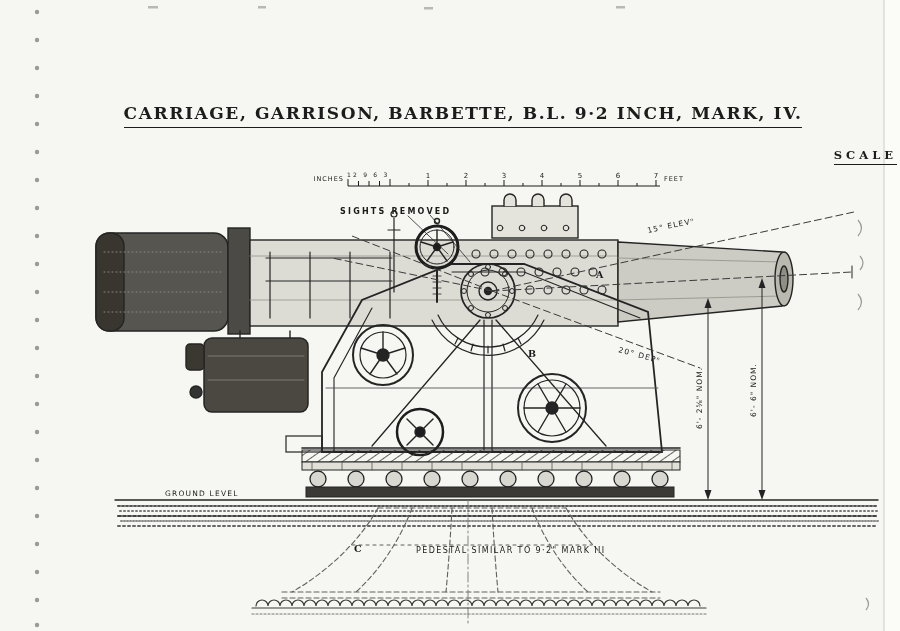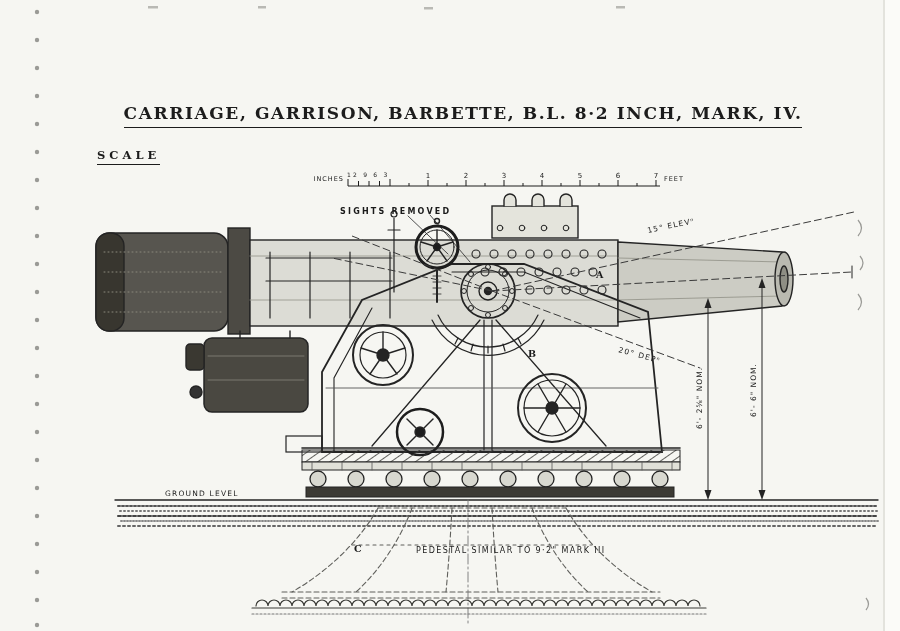--- a/index.html
+++ b/index.html
@@ -1,21 +1,21 @@
 <!DOCTYPE html>
 <html><head>
 <meta charset="utf-8">
 <style>
   html,body{margin:0;padding:0;background:#e9e9e6;}
   .page{position:relative;width:900px;height:631px;background:#f6f6f2;overflow:hidden;
         font-family:"DejaVu Sans", sans-serif;color:#1c1c1c;}
   .title{position:absolute;top:103px;left:13px;width:900px;text-align:center;
          font-family:"DejaVu Serif", serif;font-weight:bold;font-size:17px;letter-spacing:1.6px;}
   .title span{border-bottom:1.6px solid #1c1c1c;padding-bottom:4px;}
-  .scaleHead{position:absolute;top:148px;left:97px;width:800px;text-align:left;
+  .scaleHead{position:absolute;top:148px;left:97px;width:800px;text-align:right;
          font-family:"DejaVu Serif", serif;font-weight:bold;font-size:11.5px;letter-spacing:4px;}
   .scaleHead span{border-bottom:1.2px solid #1c1c1c;padding-bottom:2px;}
   svg{position:absolute;top:0;left:0;}
   svg text{font-family:"DejaVu Sans", sans-serif;fill:#1a1a1a;}
   .fs6{font-size:6.5px;letter-spacing:1px;}
   .fs6w{font-size:6px;letter-spacing:2.2px;}
   .fs7{font-size:7px;}
   .fs75{font-size:7.5px;letter-spacing:1.2px;}
   .fs8{font-size:8px;letter-spacing:1.4px;}
   .fs8b{font-size:8px;letter-spacing:2.2px;font-weight:bold;}
@@ -376,16 +376,16 @@
     <text x="618" y="352" class="fs75" transform="rotate(15 618 352)">20° DEPⁿ</text>
     <text x="596" y="278" class="fs9b">A</text>
     <text x="528" y="357" class="fs9b">B</text>
     <text x="354" y="552" class="fs9b">C</text>
     <text transform="rotate(-90 702 398)" x="702" y="398" text-anchor="middle" class="dim">6'- 2⅝" NOM.</text>
     <text transform="rotate(-90 756 390)" x="756" y="390" text-anchor="middle" class="dim">6'- 6" NOM.</text>
     <text x="165" y="496" class="fs75">GROUND LEVEL</text>
     <text x="416" y="553" class="fs8">PEDESTAL SIMILAR TO 9·2" MARK III</text>
   </svg>
 
-  <div class="title"><span>CARRIAGE, GARRISON, BARBETTE, B.L. 8·2 INCH, MARK, IV.</span></div>
+  <div class="title"><span>CARRIAGE, GARRISON, BARBETTE, B.L. 9·2 INCH, MARK, IV.</span></div>
   <div class="scaleHead"><span>SCALE</span></div>
 
 </div>
 
 </body></html>

